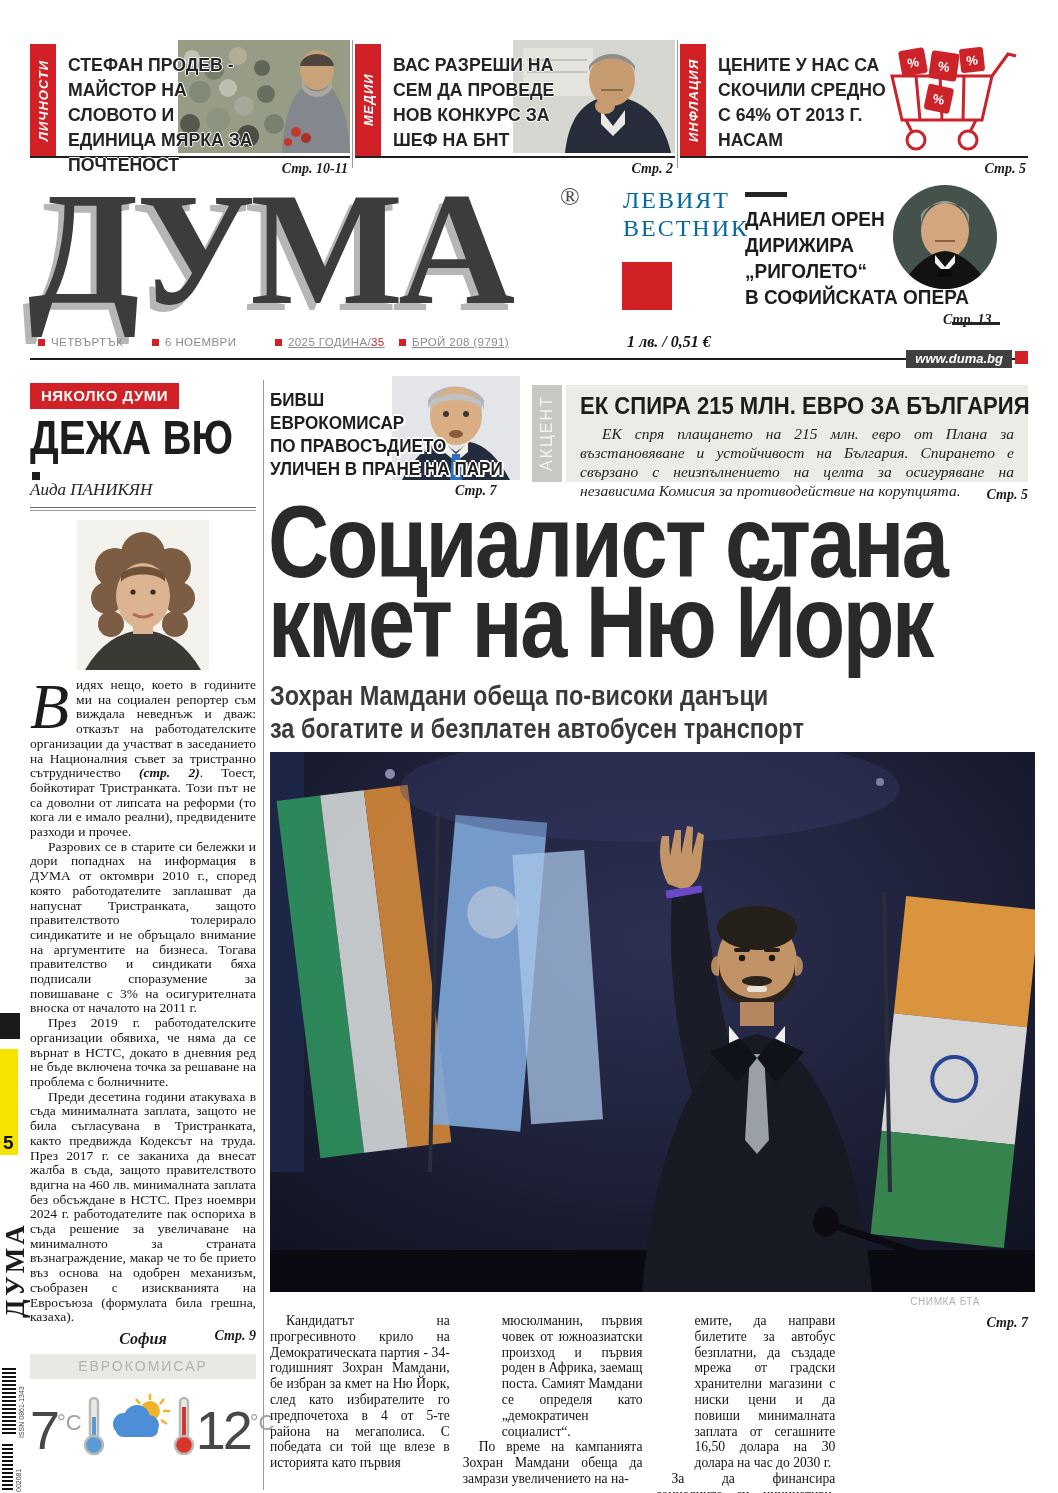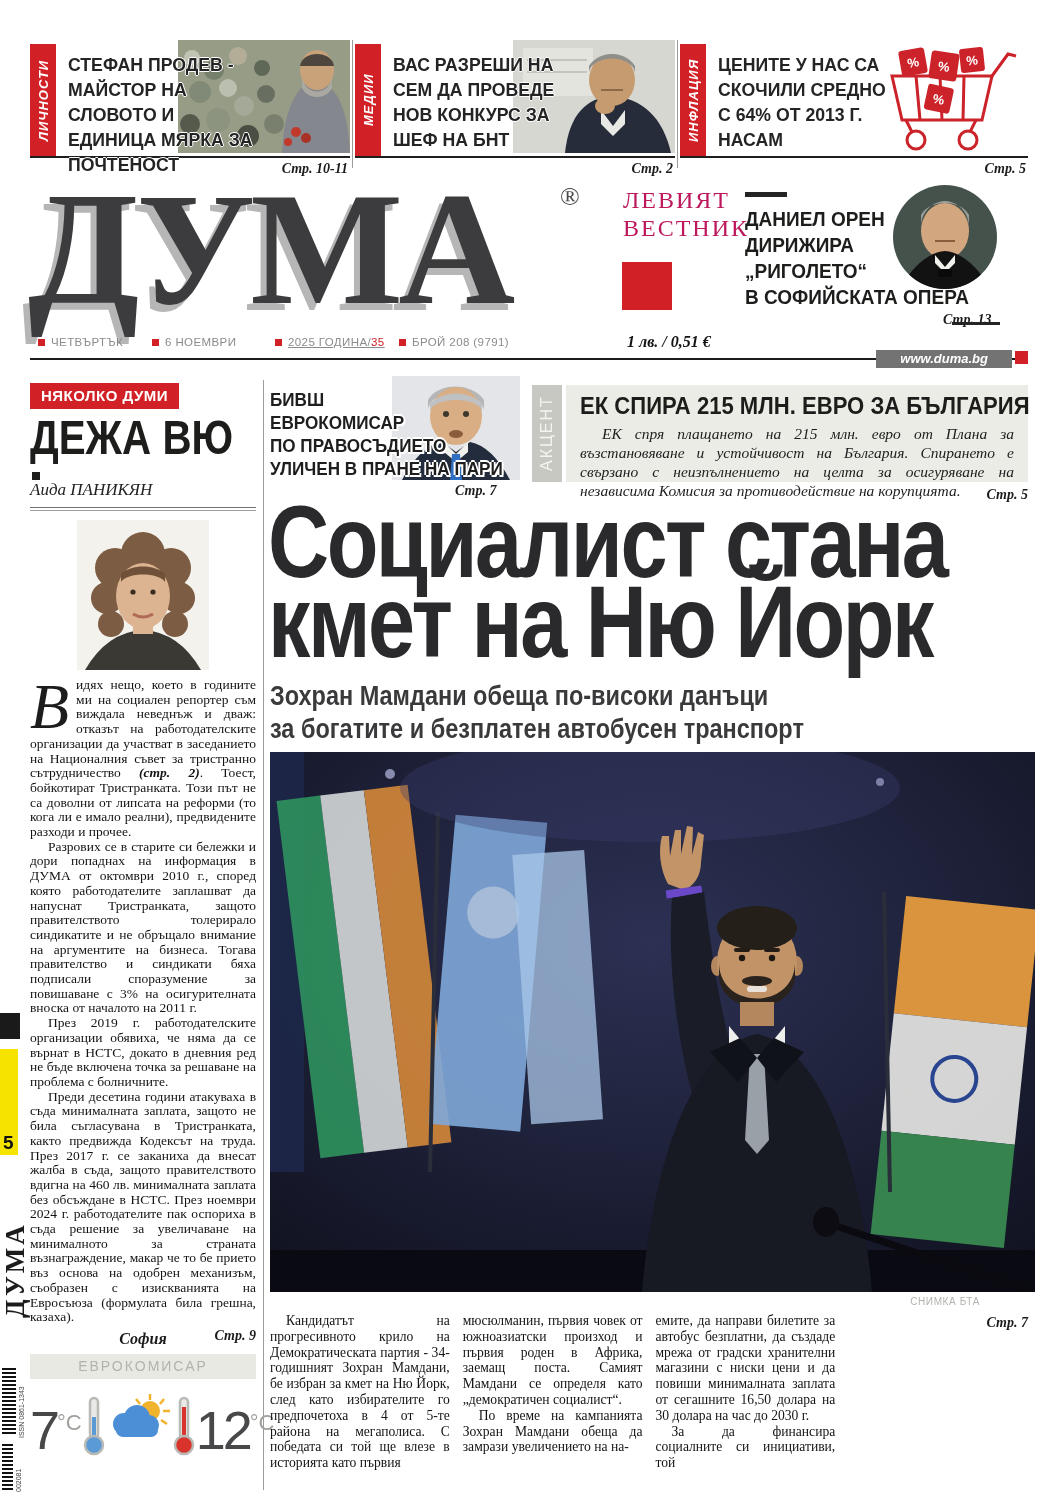--- a/index.html
+++ b/index.html
@@ -24,38 +24,38 @@
   .tz-rule{position:absolute;left:0;right:0;top:116px;height:2px;background:#1e1e1e;}
   .pref{font:italic 700 14px "Liberation Serif",serif;color:#1c1c1c;}
   .tz-page{position:absolute;right:2px;top:121px;}
   .vsep{position:absolute;top:40px;height:128px;width:1px;background:#9b9b9b;}
   
   .logo{position:absolute;left:28px;top:168px;
     font:700 162px/1 "Liberation Serif",serif;letter-spacing:-5px;color:#3c3c3e;
     text-shadow:-6px 7px 0 #b6b6b6;}
   .logo-reg{position:absolute;left:560px;top:182px;font:400 26px "Liberation Serif",serif;color:#4a4a4c;}
   .tagline{position:absolute;left:623px;top:186px;font:400 24px/28px "Liberation Serif",serif;
-    color:#be185d;letter-spacing:2px;}
+    color:#0369a1;letter-spacing:2px;}
   .red-sq{position:absolute;left:622px;top:262px;width:50px;height:48px;background:var(--accent-red);}
   .opera-dash{position:absolute;left:745px;top:192px;width:42px;height:5px;background:#242424;}
   .opera-lines{position:absolute;left:745px;top:206px;font:700 20px/26px "Liberation Sans",sans-serif;
     color:#1d1d1b;transform:scaleX(.95);transform-origin:0 0;white-space:nowrap;z-index:2;}
   .opera-photo{position:absolute;left:893px;top:185px;width:104px;height:104px;border-radius:50%;
     overflow:hidden;z-index:1;}
   .opera-page{position:absolute;left:943px;top:312px;}
   .opera-rule{position:absolute;left:952px;top:322px;width:48px;height:3px;background:#242424;}
   
   .datebar{position:absolute;left:30px;top:336px;width:998px;height:18px;}
   .db-item{position:absolute;top:0;font:400 11.5px "Liberation Sans",sans-serif;
     color:#8b8b8b;letter-spacing:.4px;white-space:nowrap;}
   .db-item .sq{display:inline-block;width:7px;height:7px;background:var(--accent-red);margin-right:6px;}
   .db-red{color:var(--accent-red);}
   .db-price{position:absolute;left:597px;top:-3px;font:italic 700 16px "Liberation Serif",serif;color:#141414;}
   .head-rule{position:absolute;left:30px;top:358px;width:998px;height:2px;background:#1c1c1c;}
-  .www-box{position:absolute;right:46px;top:350px;background:#737373;padding:1px 24px 2px;
+  .www-box{position:absolute;right:46px;top:350px;background:#404040;padding:1px 9px 2px;
     font:italic 700 13px "Liberation Sans",sans-serif;color:#fff;}
   .www-sq{position:absolute;right:30px;top:351px;width:13px;height:13px;background:var(--accent-red);}
   
   .opcol{position:absolute;left:30px;top:383px;width:226px;}
   .kicker{display:inline-block;background:var(--accent-red);color:#fff;padding:4px 11px 5px;
     font:700 15px "Liberation Sans",sans-serif;letter-spacing:.5px;}
   .op-title{margin-top:5px;font:700 48px/48px "Liberation Sans",sans-serif;color:#1d1d1b;
     transform:scaleX(.84);transform-origin:0 0;white-space:nowrap;}
   .op-bullet{width:8px;height:8px;background:#1d1d1b;margin:10px 0 0 2px;}
   .op-author{font:italic 400 17px "Liberation Serif",serif;color:#222;}
@@ -99,21 +99,21 @@
   .hl-line{height:80px;font:700 102px/80px "Liberation Sans",sans-serif;letter-spacing:-3px;
     color:#2a2a2c;transform:scaleX(.83);transform-origin:0 0;white-space:nowrap;}
   .dek{position:absolute;left:270px;top:680px;font:700 27px/33px "Liberation Sans",sans-serif;
     color:#3a3a3c;transform:scaleX(.87);transform-origin:0 0;white-space:nowrap;}
   .main-photo{position:absolute;left:270px;top:752px;}
   .credit{position:absolute;left:270px;top:1296px;width:758px;text-align:right;padding-right:48px;
     font:400 10px "Liberation Sans",sans-serif;color:#b2b2ae;letter-spacing:.6px;}
   .cols{position:absolute;left:270px;top:1313px;width:758px;display:flex;gap:13px;}
   .col{flex:1;}
   .col p{font:400 13.6px/15.8px "Liberation Serif",serif;color:#131313;text-align:justify;text-indent:16px;}
-  .col p.noind{text-indent:0;}
+  .col p.noind{text-indent:0;margin-left:39px;}
   .col .cpage{display:block;text-align:right;margin-top:2px;}
   .colsep{position:absolute;left:263px;top:380px;width:1px;height:1110px;background:#9b9b9b;}
   
   .spine-black{position:absolute;left:0;top:1013px;width:20px;height:26px;background:#1a1a1a;}
   .spine-yellow{position:absolute;left:0;top:1049px;width:18px;height:106px;background:var(--spine-yellow);}
   .spine-yellow b{position:absolute;left:3px;bottom:1px;font:700 19px "Liberation Sans",sans-serif;color:#111;}
   .spine-title{position:absolute;left:0;top:1197px;width:24px;height:146px;
     writing-mode:vertical-rl;transform:rotate(180deg);
     font:700 27px "Liberation Serif",serif;color:#1c1c1c;letter-spacing:3px;text-align:center;}
   .barcode{position:absolute;left:2px;width:14px;
@@ -250,21 +250,21 @@
       <line x1="42" y1="56" x2="62" y2="56" stroke="#8a5c3c" stroke-width="2"></line>
     </svg>
   </div>
   <div class="opera-page pref">Стр. 13</div>
   <div class="opera-rule"></div>
 
   <div class="datebar">
     <span class="db-item" style="left:8px;"><span class="sq"></span><span>ЧЕТВЪРТЪК</span></span>
     <span class="db-item" style="left:122px;"><span class="sq"></span><span>6 НОЕМВРИ</span></span>
     <span class="db-item" style="left:245px;text-decoration:underline;"><span class="sq"></span><span>2025 ГОДИНА/</span><span class="db-red">35</span></span>
-    <span class="db-item" style="left:369px;"><span class="sq"></span><span>БРОЙ 208 (9791)</span></span>
+    <span class="db-item" style="left:369px;text-decoration:underline;"><span class="sq"></span><span>БРОЙ 208 (9791)</span></span>
     <span class="db-price">1 лв. / 0,51 €</span>
   </div>
   <div class="head-rule"></div>
   <div class="www-box">www.duma.bg</div>
   <div class="www-sq"></div>
   <div class="colsep"></div>
 
   <div class="opcol">
     <span class="kicker">НЯКОЛКО ДУМИ</span>
     <div class="op-title">ДЕЖА ВЮ</div>

